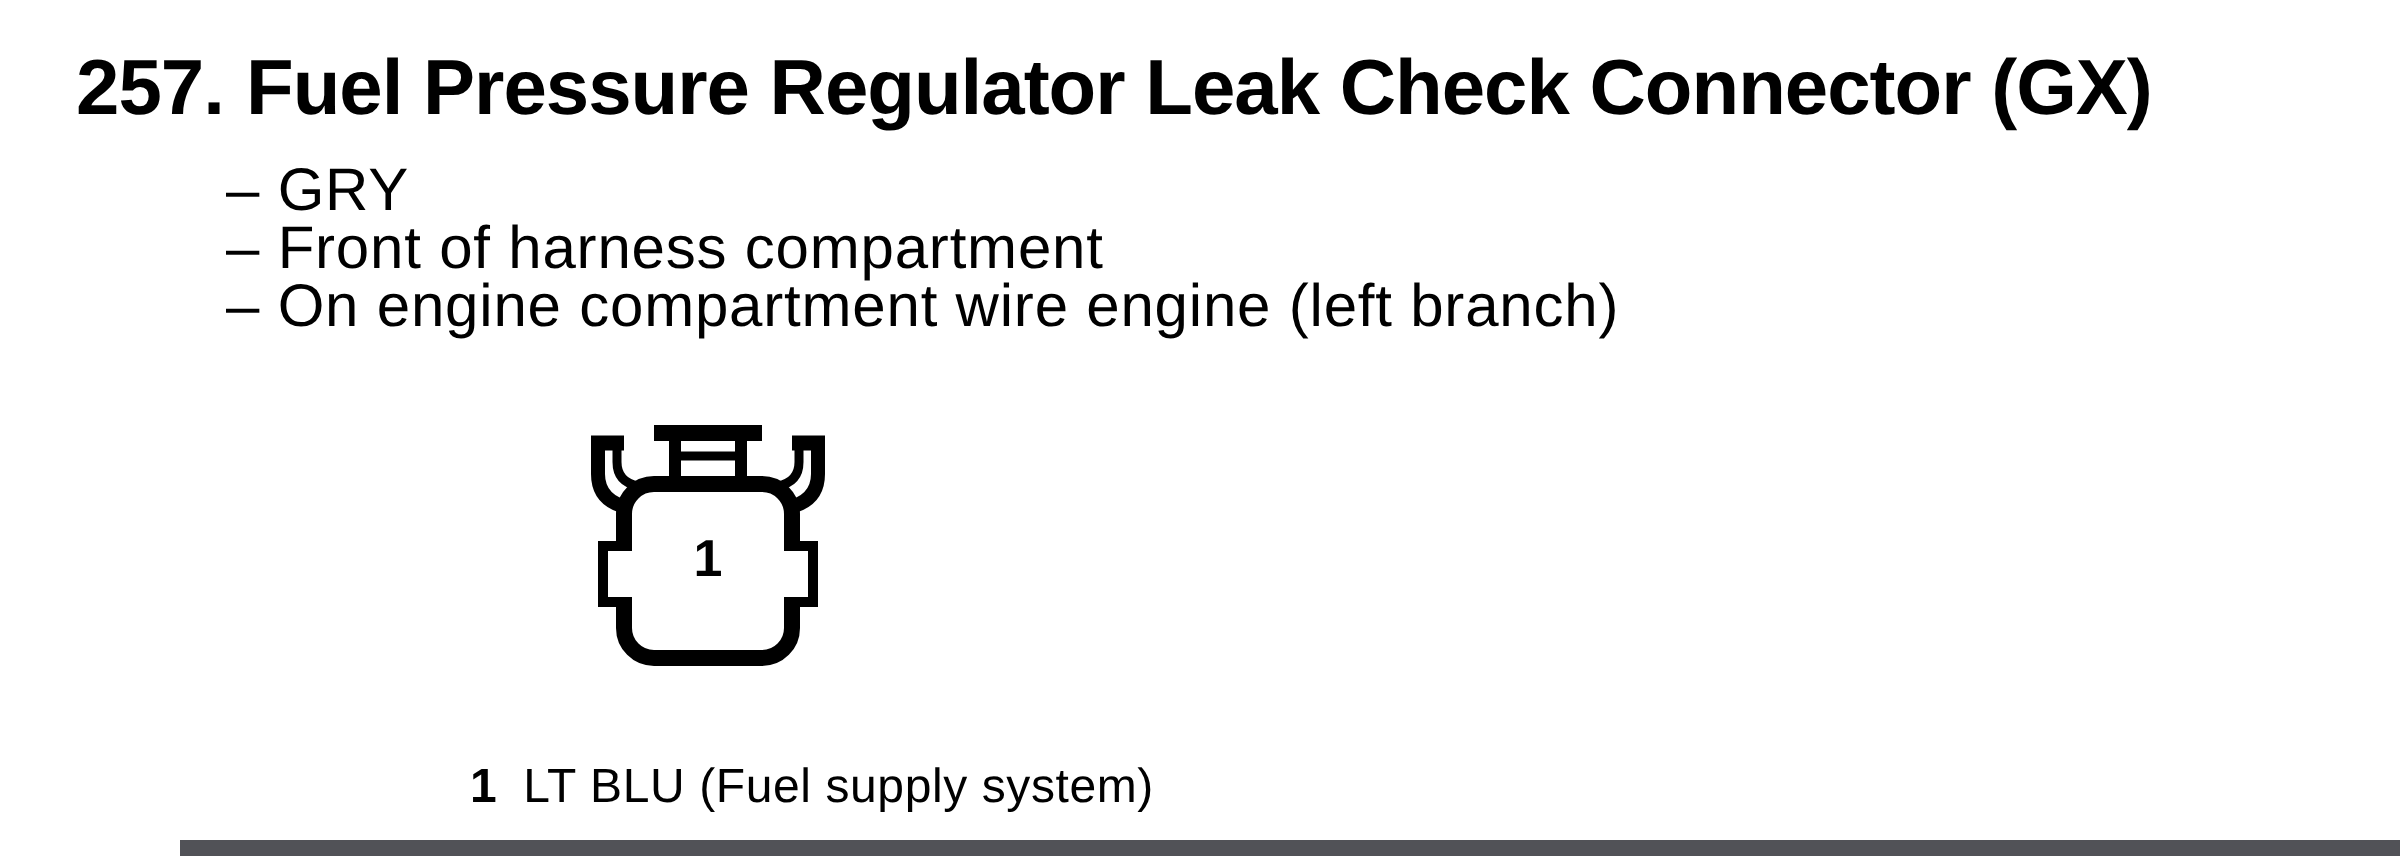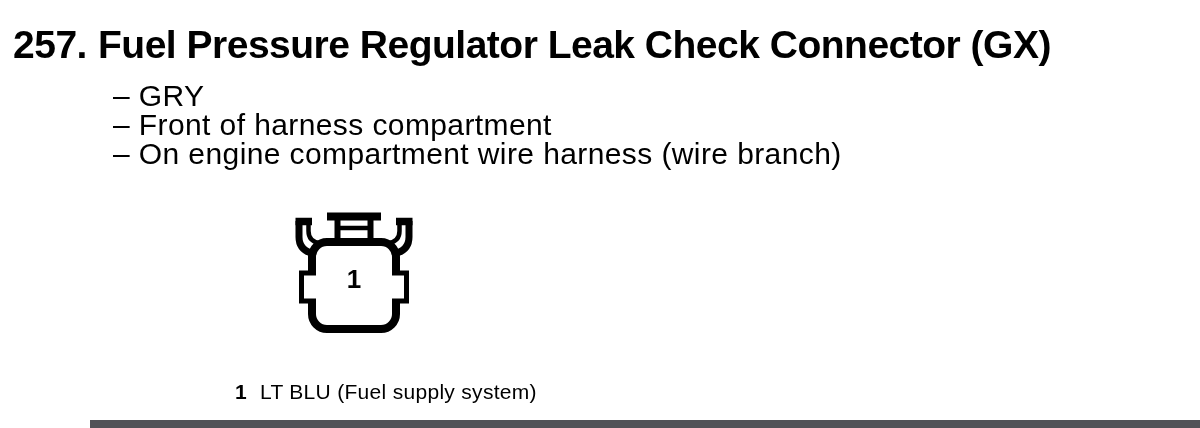--- a/index.html
+++ b/index.html
@@ -9,21 +9,21 @@
     width: 1200px;
     height: 428px;
     background: #ffffff;
     overflow: hidden;
     font-family: "Liberation Sans", sans-serif;
     color: #000000;
   }
   .title-row {
     position: absolute;
     top: 25px;
-    left: 13px;
+    left: 38px;
     font-size: 39px;
     font-weight: bold;
     line-height: 1;
     letter-spacing: -0.5px;
     white-space: nowrap;
   }
   .title-num {
     display: inline-block;
     width: 85px;
   }
@@ -41,21 +41,21 @@
     left: 292px;
     top: 212px;
     width: 124px;
     height: 126px;
   }
   .connector path, .connector rect { stroke: #000000; }
   .pinout {
     position: absolute;
     left: 235px;
     top: 380px;
-    font-size: 21px;
+    font-size: 24px;
     letter-spacing: 0.3px;
     white-space: nowrap;
   }
   .pin-num {
     font-weight: bold;
     margin-right: 13px;
   }
   .bottom-bar {
     position: absolute;
     left: 90px;
@@ -70,21 +70,21 @@
 
 <div class="page">
 
   <div class="title-row">
     <span class="title-num">257.</span><span>Fuel Pressure Regulator Leak Check Connector (GX)</span>
   </div>
 
   <div class="details">
     <div class="detail-line">– GRY</div>
     <div class="detail-line">– Front of harness compartment</div>
-    <div class="detail-line">– On engine compartment wire harness (wire branch)</div>
+    <div class="detail-line">– On engine compartment wire engine (left branch)</div>
   </div>
 
   <svg class="connector" viewBox="0 0 124 126" xmlns="http://www.w3.org/2000/svg" fill="none">
 
     <path d="M 35 4.5 H 89" stroke-width="8"></path>
     <path d="M 45.5 6 V 30" stroke-width="6"></path>
     <path d="M 78.5 6 V 30" stroke-width="6"></path>
     <path d="M 43 16 H 81" stroke-width="4.5"></path>
 
     <path d="M 3.5 9.5 H 20" stroke-width="7.5"></path>

